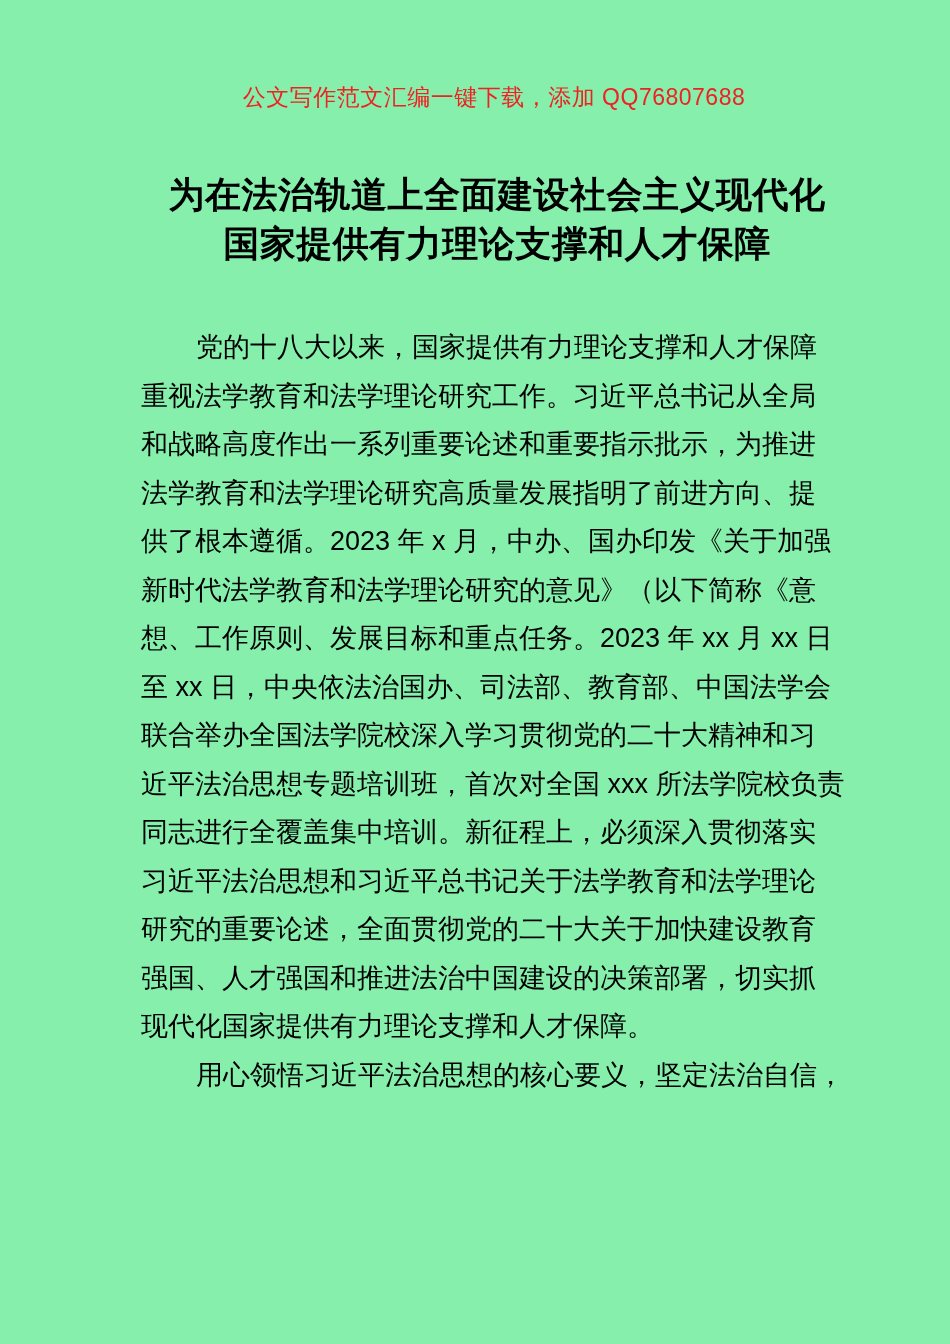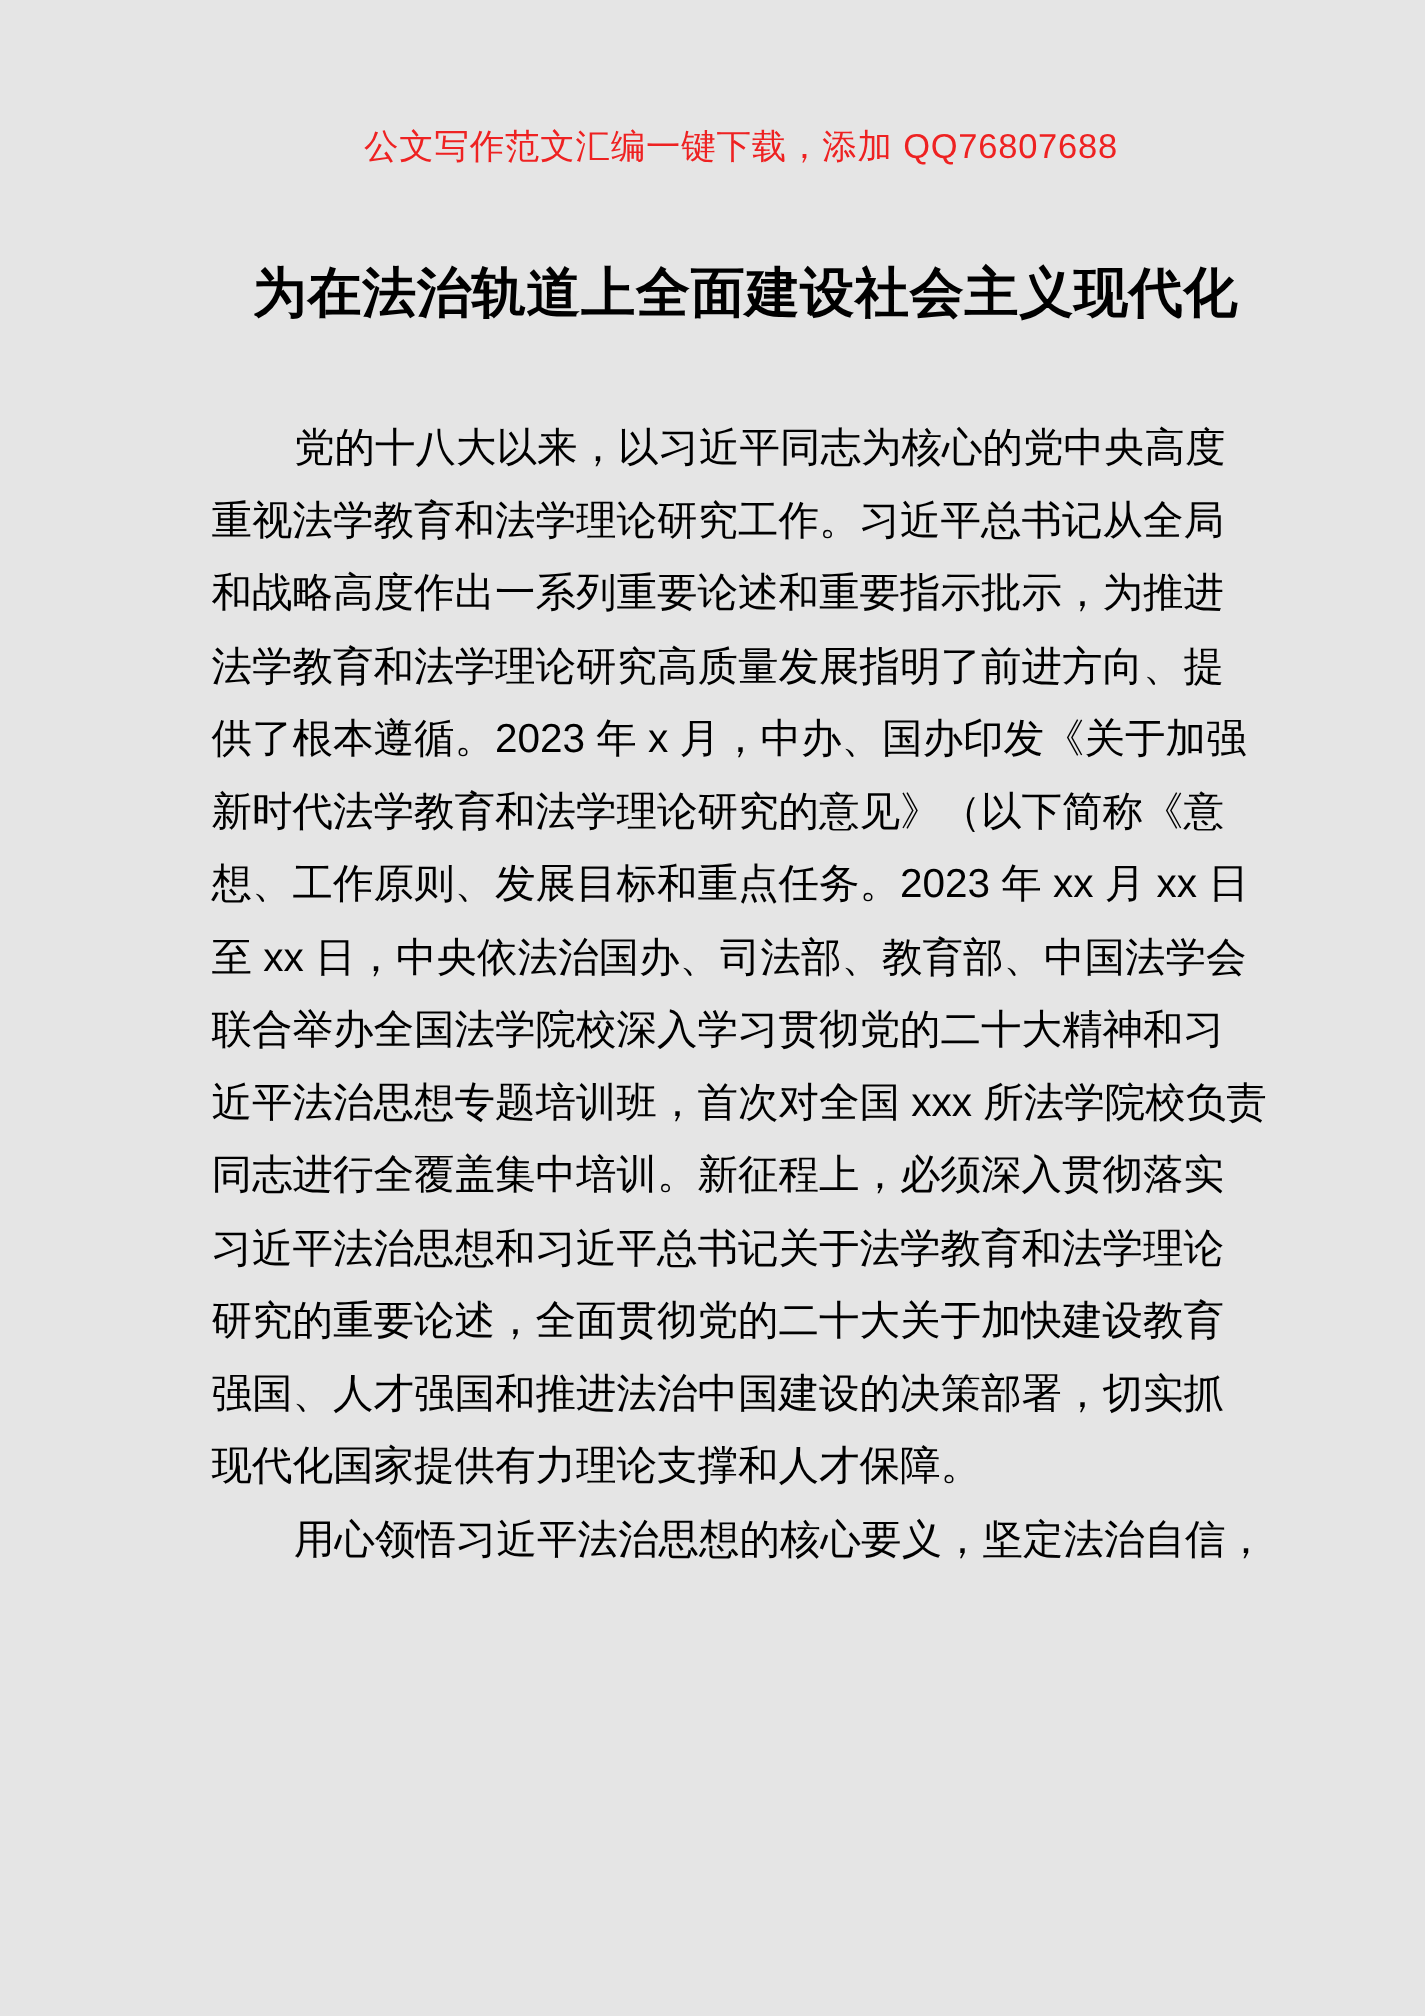--- a/index.html
+++ b/index.html
@@ -50,30 +50,31 @@
   }
   .line.indent { text-indent:55px; }
   .line.para-end {
     text-align:right;
     text-align-last:left;
   }
 </style>
 </head>
 <body>
 
-<div class="page" style="background: #e5e5e5;">
+<div class="page" style="background: #86efac;">
 
   <div class="notice" style="color: rgb(238, 34, 34);">公文写作范文汇编一键下载，添加 QQ76807688</div>
 
   <div class="title">
     <div>为在法治轨道上全面建设社会主义现代化</div>
+    <div>国家提供有力理论支撑和人才保障</div>
   </div>
 
   <div class="content" style="color: rgb(0, 0, 0);">
-    <div class="line indent">党的十八大以来，以习近平同志为核心的党中央高度</div>
+    <div class="line indent">党的十八大以来，国家提供有力理论支撑和人才保障</div>
     <div class="line">重视法学教育和法学理论研究工作。习近平总书记从全局</div>
     <div class="line">和战略高度作出一系列重要论述和重要指示批示，为推进</div>
     <div class="line">法学教育和法学理论研究高质量发展指明了前进方向、提</div>
     <div class="line">供了根本遵循。2023 年 x 月，中办、国办印发《关于加强</div>
     <div class="line">新时代法学教育和法学理论研究的意见》（以下简称《意</div>
     <div class="line">想、工作原则、发展目标和重点任务。2023 年 xx 月 xx 日</div>
     <div class="line">至 xx 日，中央依法治国办、司法部、教育部、中国法学会</div>
     <div class="line">联合举办全国法学院校深入学习贯彻党的二十大精神和习</div>
     <div class="line">近平法治思想专题培训班，首次对全国 xxx 所法学院校负责</div>
     <div class="line">同志进行全覆盖集中培训。新征程上，必须深入贯彻落实</div>

